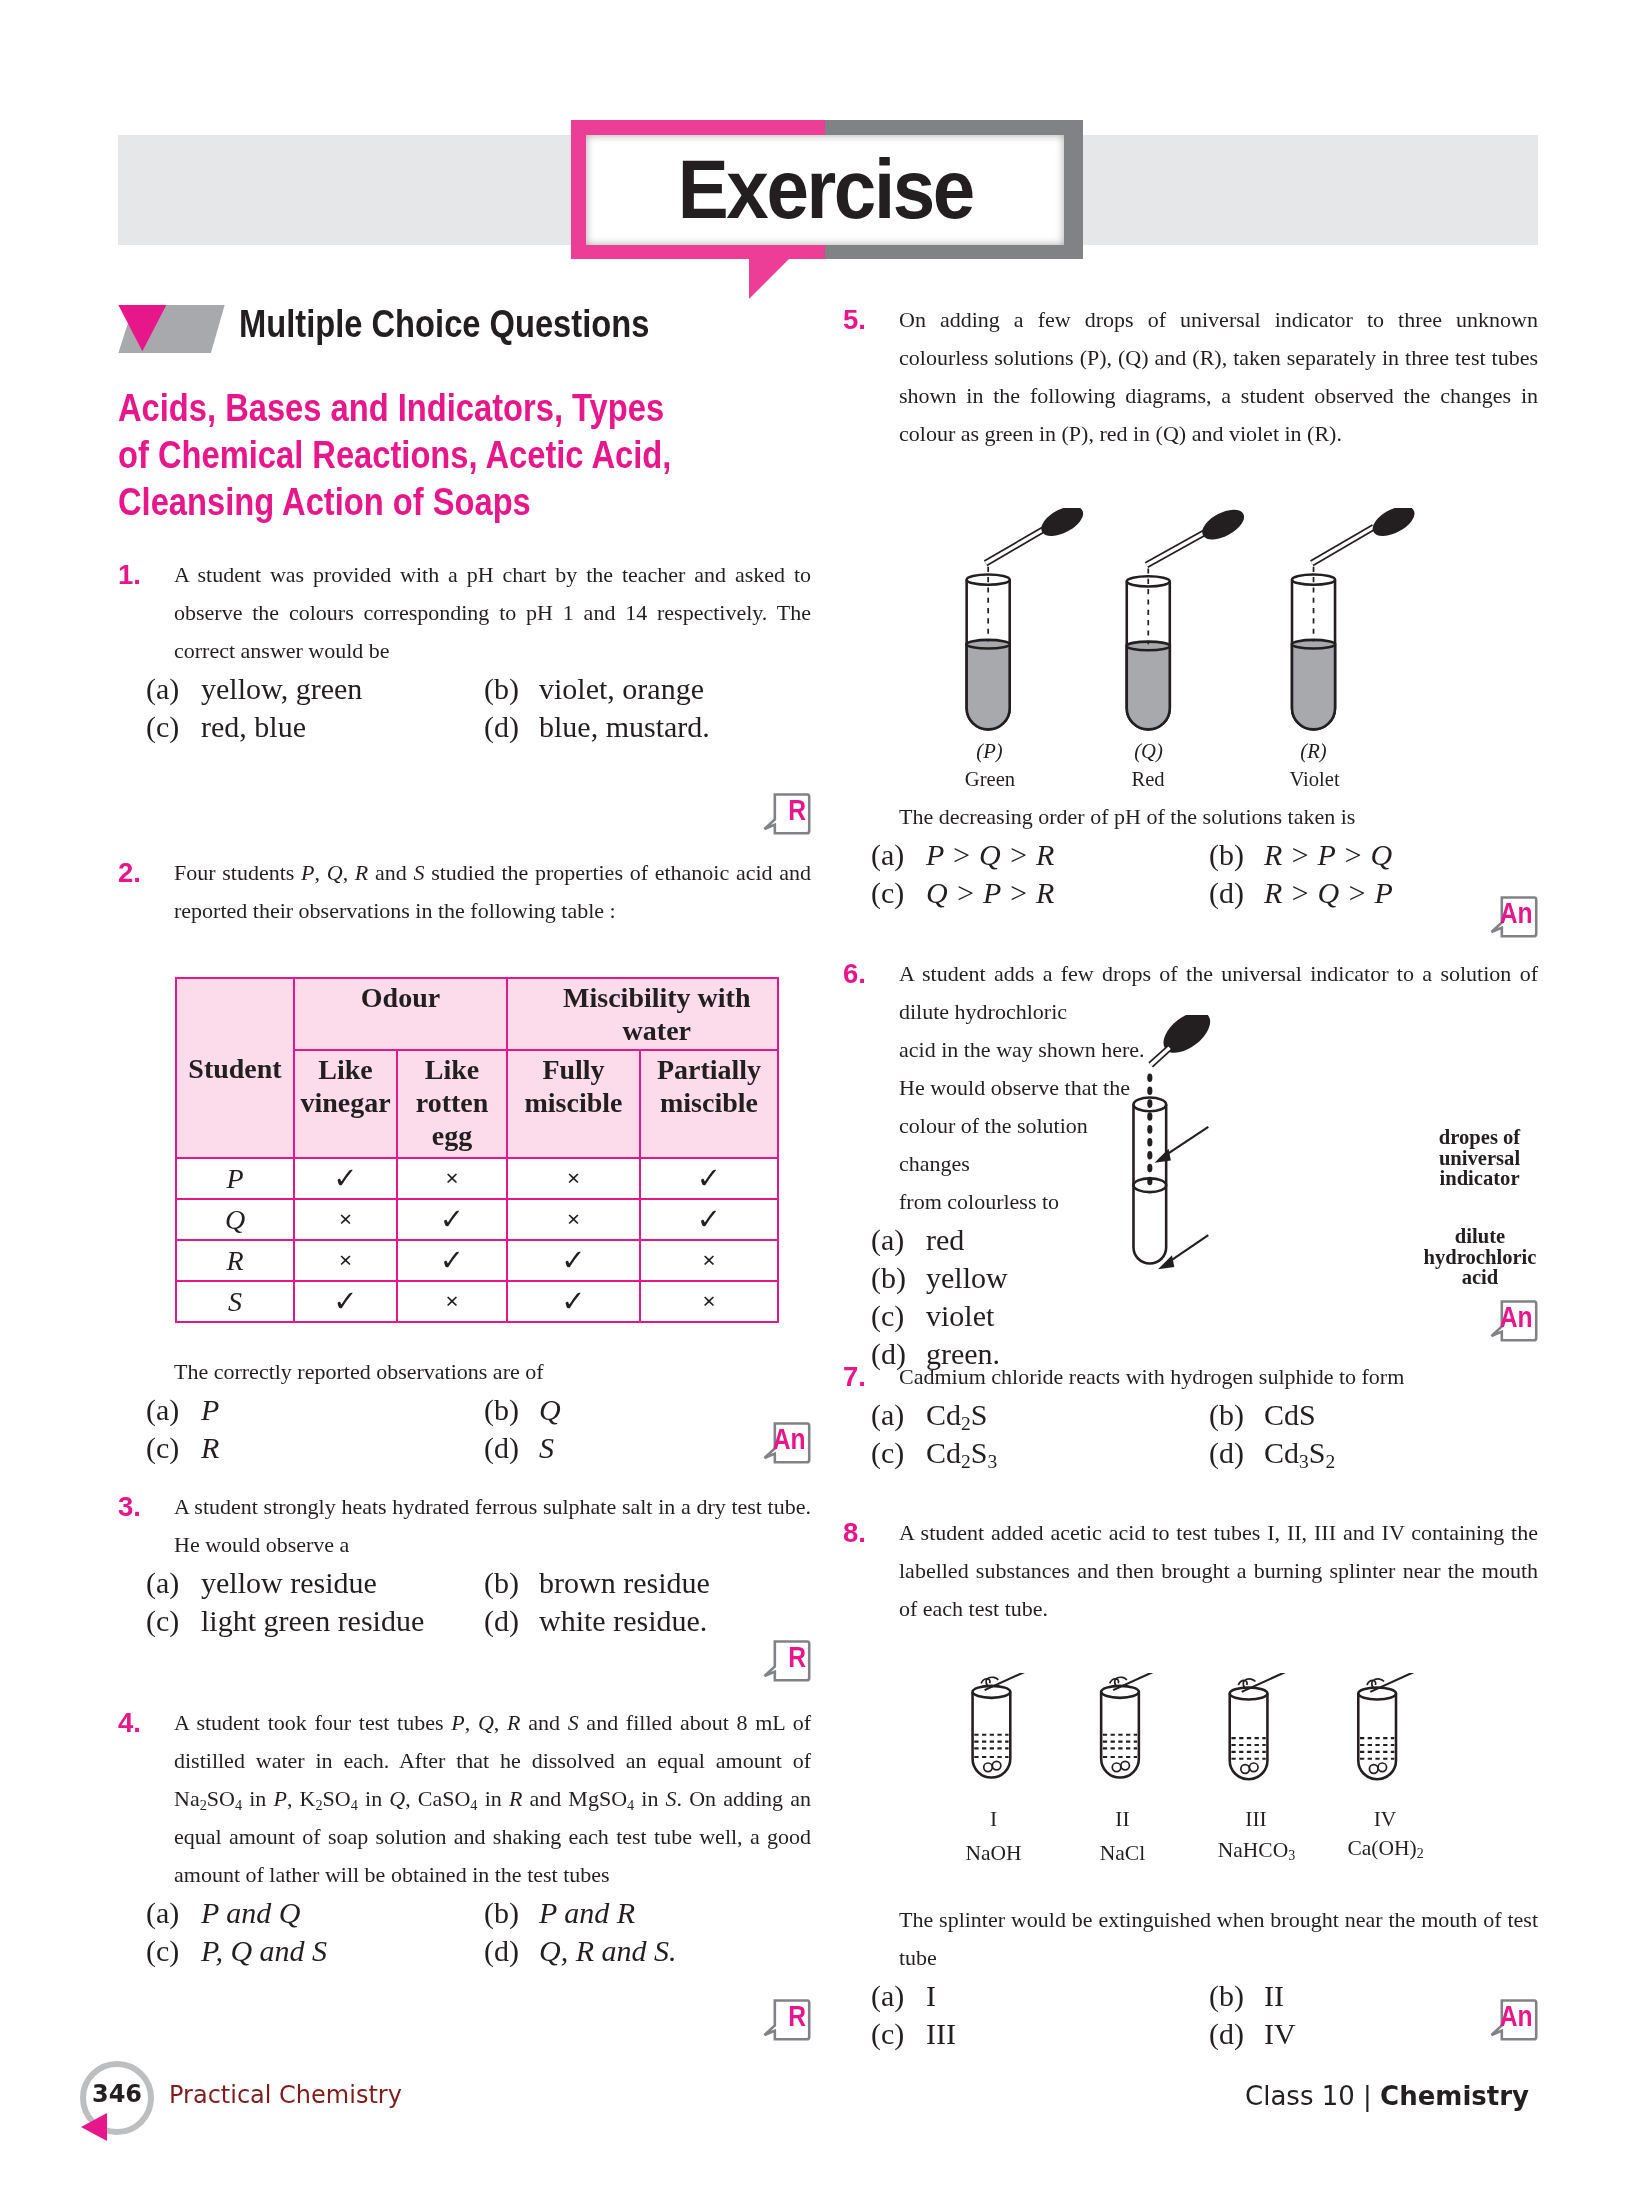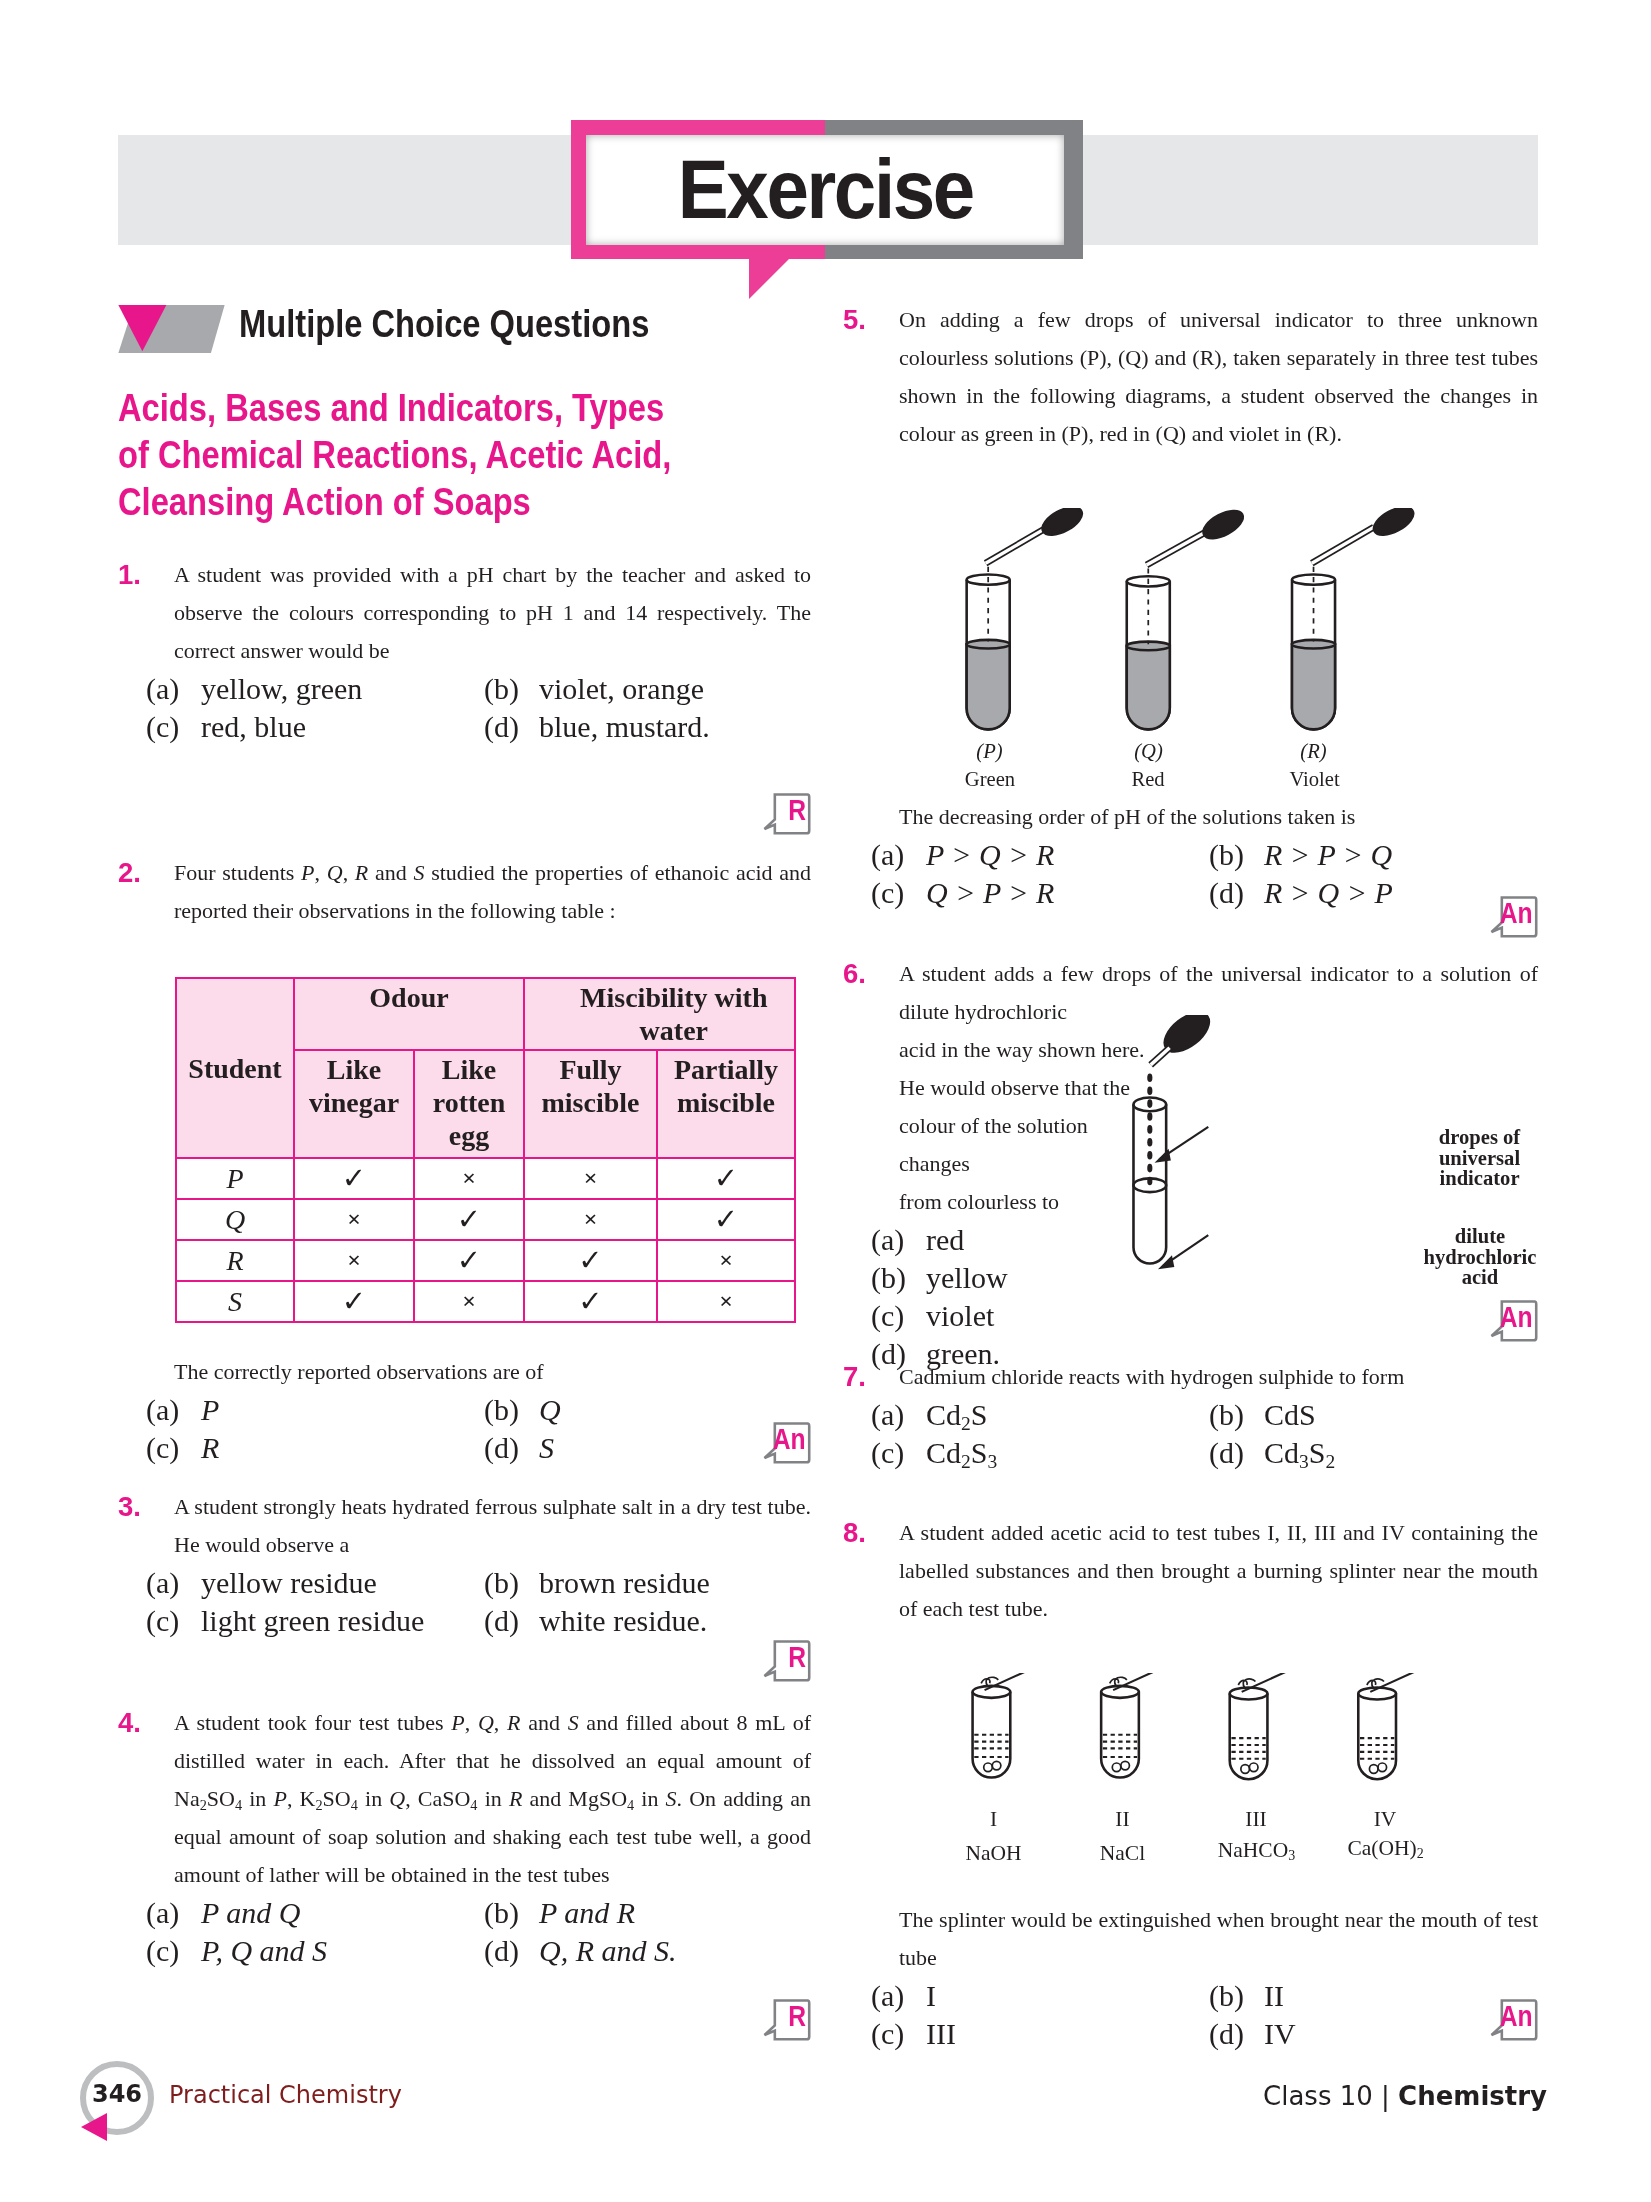--- a/index.html
+++ b/index.html
@@ -47,21 +47,21 @@
 
   
   .dlabel { position: absolute; font-family: "Liberation Serif", serif; font-size: 20.6px; text-align: center; }
   .dlabel.bold { font-weight: 700; }
 
   
   .pg-circle { position: absolute; left: 80px; top: 2061px; width: 74px; height: 74px; border: 6px solid #bcbec0; border-radius: 50%; }
   .pg-num { position: absolute; left: 80px; top: 2080px; width: 74px; text-align: center; font-family: "DejaVu Sans", sans-serif; font-weight: 700; font-size: 24px; color: #231f20; }
   .pg-arrow { position: absolute; left: 81px; top: 2113px; width: 0; height: 0; border-top: 14.6px solid transparent; border-bottom: 14.6px solid transparent; border-right: 26px solid #e8168b; }
   .foot-left { position: absolute; left: 169px; top: 2081px; font-family: "DejaVu Sans", sans-serif; font-size: 24px; color: #7f1d1d; }
-  .foot-right { position: absolute; right: 104px; top: 2081px; font-family: "DejaVu Sans", sans-serif; font-size: 26px; color: #231f20; }
+  .foot-right { position: absolute; right: 122px; top: 2081px; font-family: "DejaVu Sans", sans-serif; font-size: 26px; color: #231f20; }
   .foot-right b { font-weight: 700; }
 </style>
 </head>
 <body>
 
 <div class="band"></div>
 <div class="ex-pink"></div>
 <div class="ex-grey"></div>
 <div class="ex-tail"></div>
 <div class="ex-box">
@@ -98,21 +98,21 @@
 </div>
 
 <table class="tbl">
   <tbody>
       <tr class="hd">
     <td class="hd" rowspan="2" style="width:118px;">Student</td>
     <td class="hd" colspan="2" style="height:72px; vertical-align:top;">Odour</td>
     <td class="hd" colspan="2" style="vertical-align:top;padding-left:32px;">Miscibility with water</td>
   </tr>
   <tr class="hd">
-    <td class="hd" style="width:120px; height:108px; vertical-align:top;">Like vinegar</td>
+    <td class="hd" style="width:103px; height:108px; vertical-align:top;">Like vinegar</td>
     <td class="hd" style="width:110px; vertical-align:top;">Like rotten egg</td>
     <td class="hd" style="width:133px; vertical-align:top;">Fully miscible</td>
     <td class="hd" style="width:138px; vertical-align:top;">Partially miscible</td>
   </tr>
   <tr class="row">
     <td class="it">P</td>
     <td class="mark-ok">✓</td>
     <td class="mark-x">×</td>
     <td class="mark-x">×</td>
     <td class="mark-ok">✓</td>

